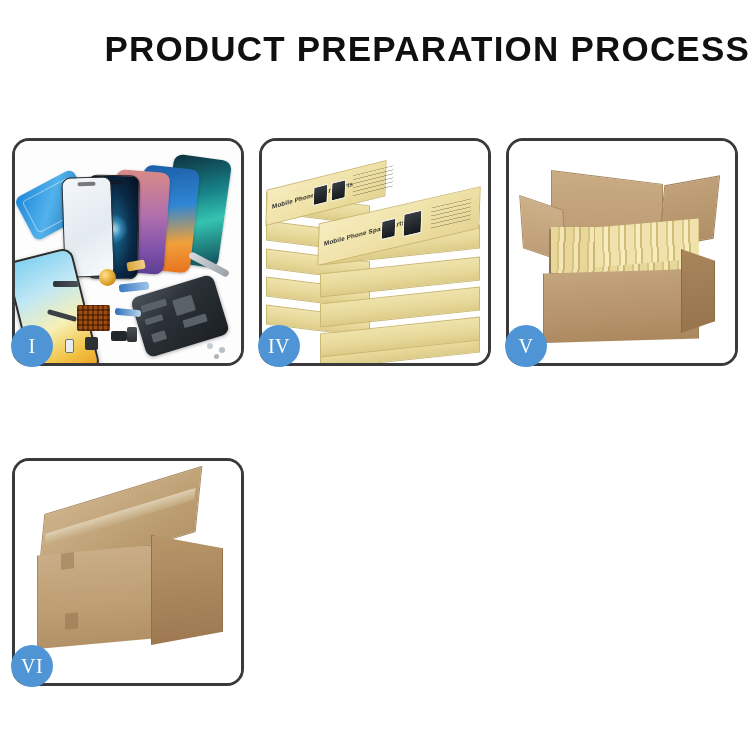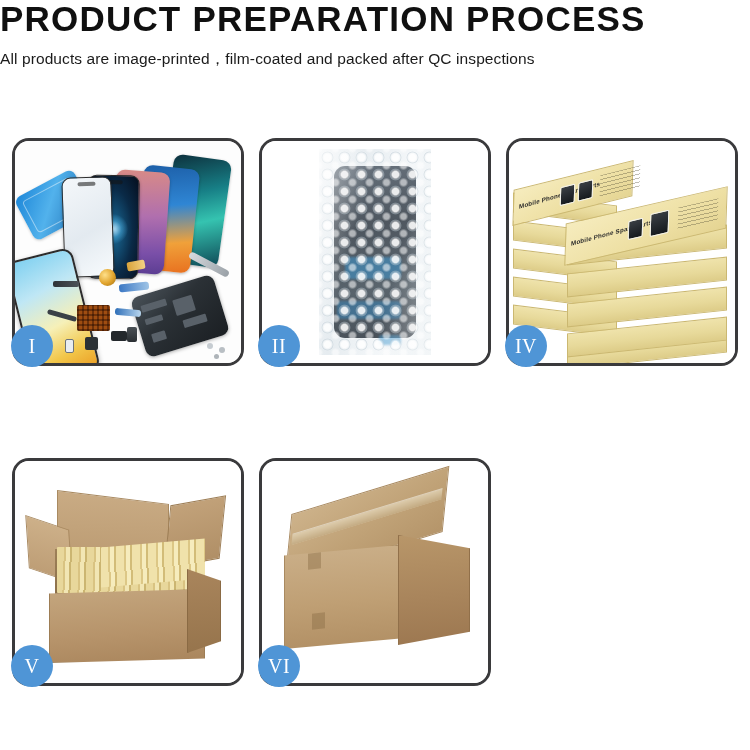--- a/index.html
+++ b/index.html
@@ -8,21 +8,21 @@
   body {
     width: 750px;
     height: 750px;
     background: #ffffff;
     font-family: "Liberation Sans", sans-serif;
     overflow: hidden;
     position: relative;
   }
 
   
-  .header { text-align: left; }
+  .header { padding-top: 30px; text-align: right; }
 
   .page-title {
     font-size: 35px;
     font-weight: 700;
     letter-spacing: 1.2px;
     color: #101010;
     line-height: 1.1;
     white-space: nowrap;
   }
 
@@ -443,21 +443,20 @@
   .sc-seam2 {
     position: absolute; left: 50px; top: 152px; width: 13px; height: 16px;
     background: rgba(140,110,72,.45); transform: skewY(-6deg);
   }
 </style>
 </head>
 <body>
 
 <div class="header">
   <div class="page-title">PRODUCT PREPARATION PROCESS</div>
-  <div class="page-subtitle">All products are image-printed，film-coated and packed after QC inspections</div>
 </div>
 
 <div class="panel-grid">
 
   <div class="panel">
     <div class="panel-inner">
       <div class="scene-parts">
         <div class="ph-blue-sheet"></div>
         <div class="ph ph-teal"></div>
         <div class="ph ph-blueorange"></div>
@@ -490,36 +489,20 @@
         <div class="cmp cmp-batt"></div>
         <div class="cmp cmp-tweezer"></div>
         <div class="cmp cmp-screw1"></div>
         <div class="cmp cmp-screw2"></div>
         <div class="cmp cmp-screw3"></div>
       </div>
     </div>
     <div class="step-badge">I</div>
   </div>
 
-  <div class="panel">
-    <div class="panel-inner">
-      <div class="scene-bubble">
-        <div class="bw-wrap">
-          <div class="bw-phone"></div>
-          <div class="bw-accent1"></div>
-          <div class="bw-accent2"></div>
-          <div class="bw-accent3"></div>
-          <div class="bw-bubbles"></div>
-          <div class="bw-bubbles2"></div>
-          <div class="bw-sheen"></div>
-        </div>
-      </div>
-    </div>
-    <div class="step-badge">II</div>
-  </div>
 
 
   <div class="panel">
     <div class="panel-inner">
       <div class="scene-stack">
         <div class="kb kb-l kb-l5"></div>
         <div class="kb kb-l kb-l4"></div>
         <div class="kb kb-l kb-l3"></div>
         <div class="kb kb-l kb-l2"></div>
         <div class="kb kb-l kb-l1"></div>

